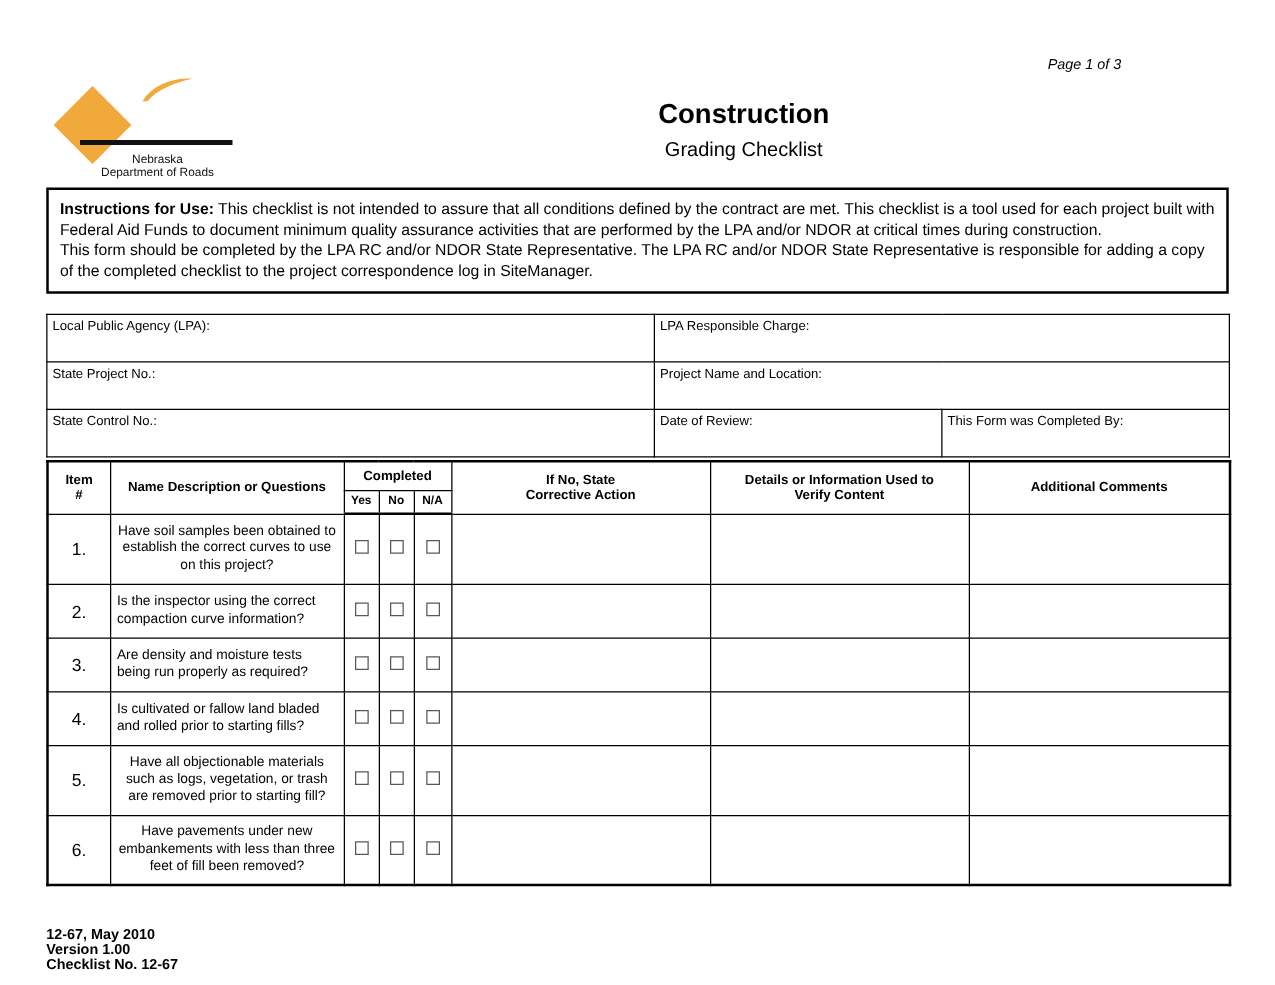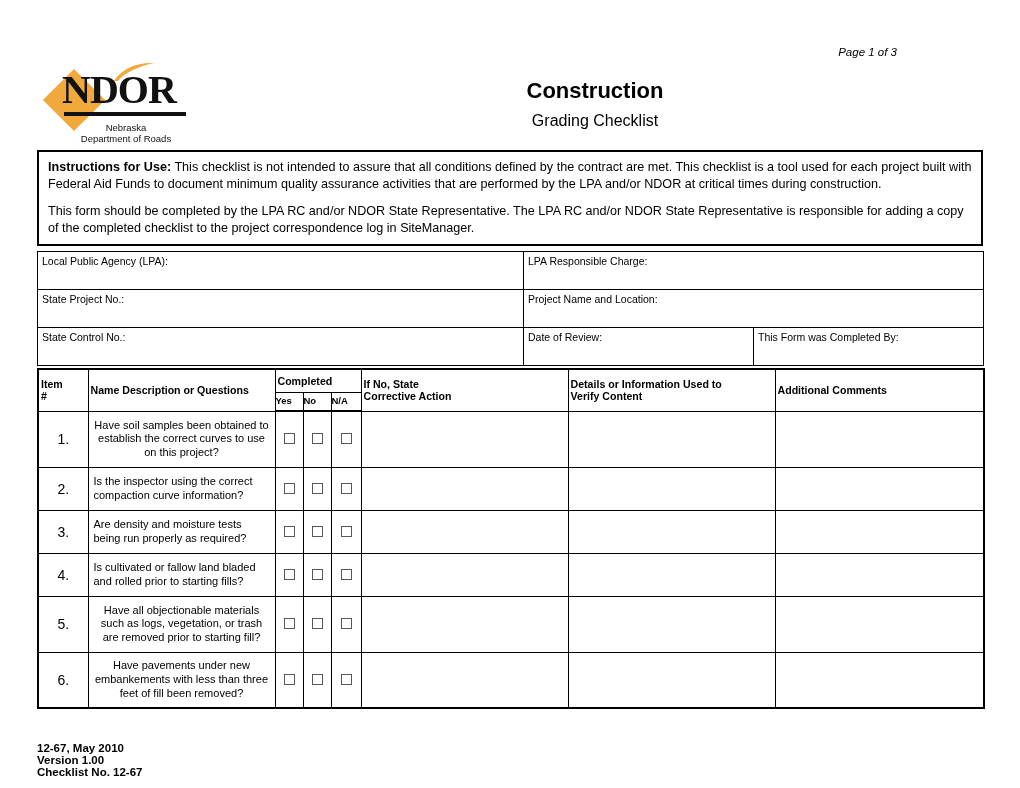--- a/index.html
+++ b/index.html
@@ -122,21 +122,21 @@
     width: 946px;
     box-sizing: border-box;
     border: 2px solid #000000;
     padding: 7px 9px 8px 9px;
   }
   .instructions p {
     margin: 0;
     font-size: 12.6px;
     line-height: 16.5px;
   }
-  .instructions p + p { margin-top: 11px; }
+  .instructions p + p { }
   .instructions .lead { font-weight: bold; }
 
   
   .info-table {
     position: absolute;
     left: 37px;
     top: 251px;
     width: 946px;
     border-collapse: collapse;
     table-layout: fixed;
@@ -162,21 +162,21 @@
   }
   .checklist th,
   .checklist td {
     border: 1px solid #000000;
     box-sizing: border-box;
   }
   .checklist thead th {
     font-size: 10.6px;
     font-weight: bold;
     line-height: 12px;
-    text-align: left;
+    text-align: center;
     vertical-align: middle;
     padding: 3px 2px;
   }
   .checklist thead th.tall { height: 42px; }
   .checklist thead th.grp { height: 17px; }
   .checklist thead th.sub {
     height: 15px;
     font-size: 9.5px;
     padding: 1px 0;
   }
@@ -230,21 +230,20 @@
   <div class="page-number">Page 1 of 3</div>
 
   <div class="logo-block">
     <div class="logo-mark">
       <div class="logo-diamond"></div>
       <div class="logo-swoosh">
         <svg width="44" height="20" viewBox="0 0 44 20">
           <path d="M2 19 C 10 6, 26 0, 42 1 C 28 4, 13 10, 6 19 Z" fill="#F2A93B"></path>
         </svg>
       </div>
-      <div class="logo-ndor">NDOR</div>
       <div class="logo-bar"></div>
     </div>
     <div class="logo-sub">
       <div>Nebraska</div>
       <div>Department of Roads</div>
     </div>
   </div>
 
   <div class="doc-title">Construction</div>
   <div class="doc-subtitle">Grading Checklist</div>

